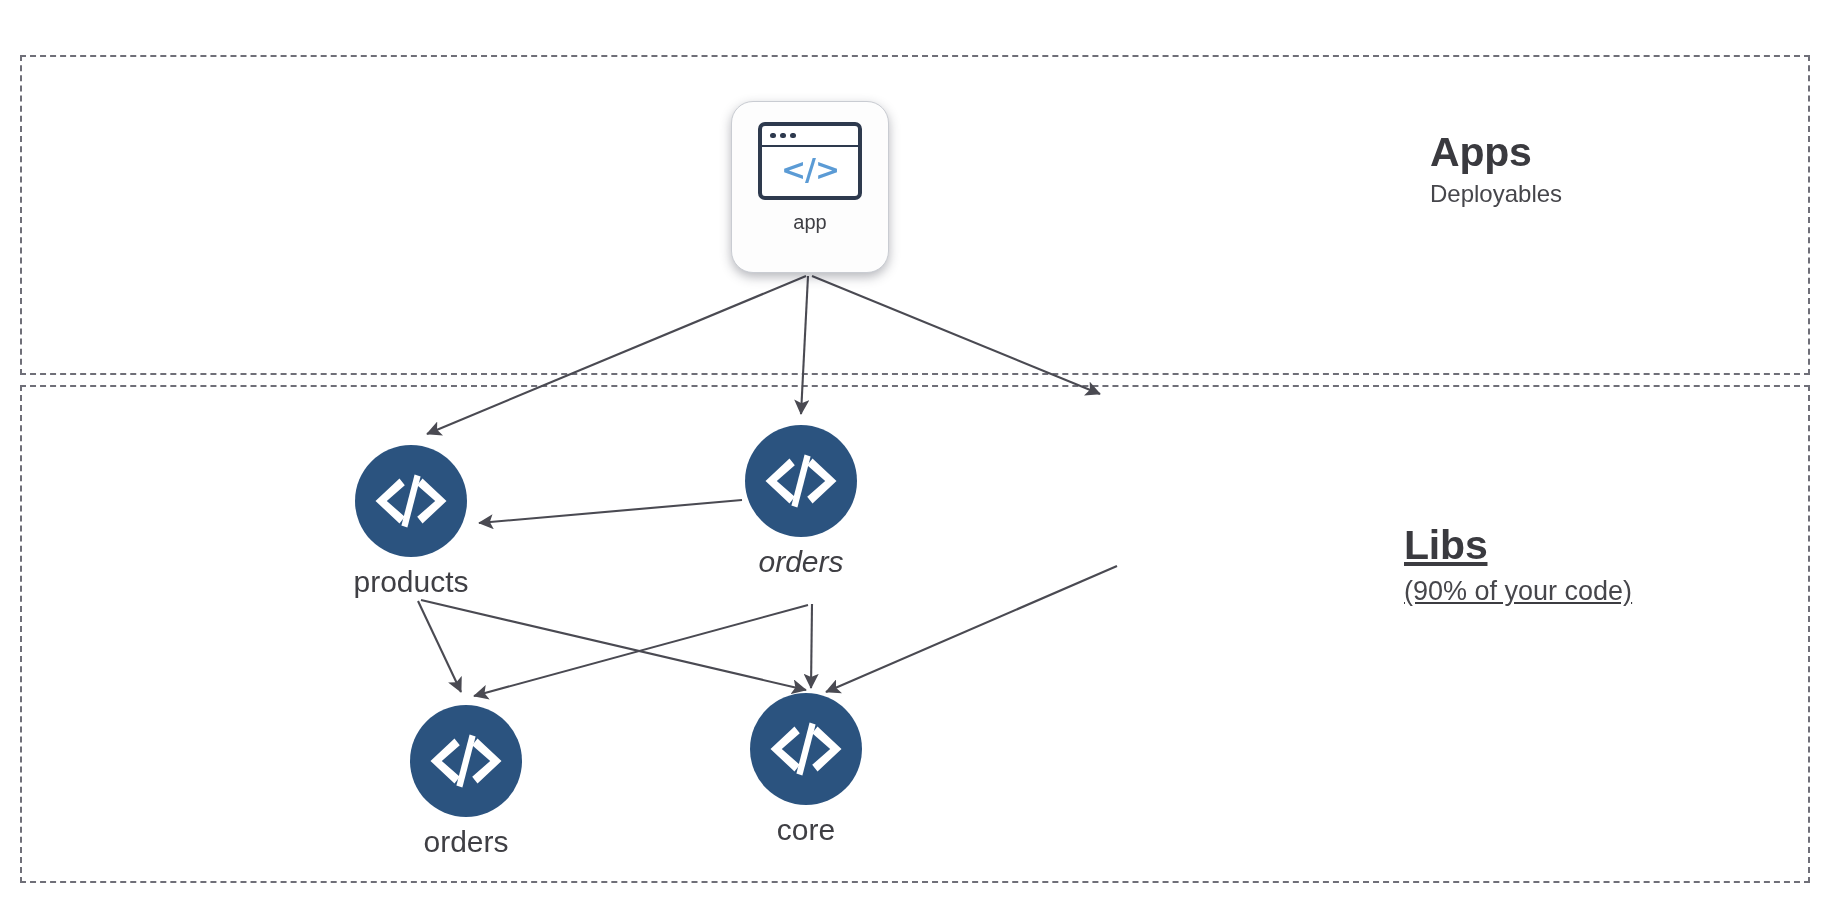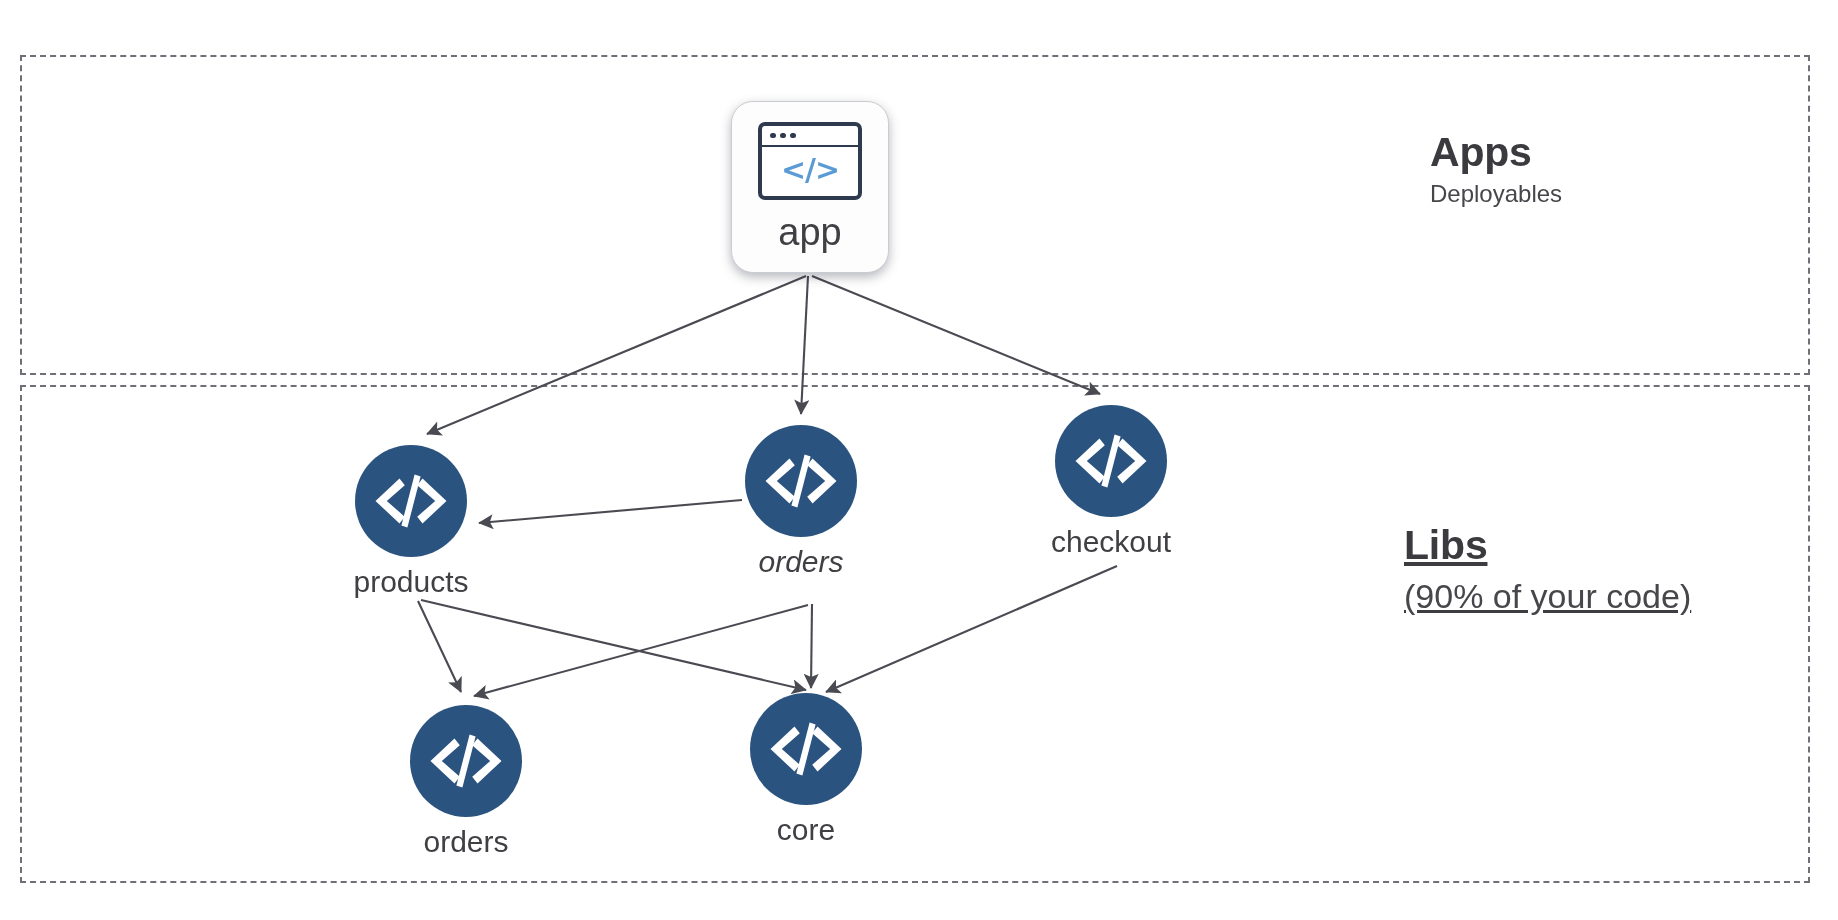--- a/index.html
+++ b/index.html
@@ -55,21 +55,21 @@
   }
   .zone-caption .zc-sub {
     display: block;
     font-size: 24px;
     font-weight: 400;
     color: #46464b;
     margin-top: 4px;
   }
   #caption-apps { left: 1404px; top: 128px; margin-left: 26px; }
   #caption-libs { left: 1404px; top: 521px; text-decoration: underline; }
-  #caption-libs .zc-sub { font-size: 34px; margin-top: 7px; }
+  #caption-libs .zc-sub { font-size: 27px; margin-top: 7px; }
 
   
   #edges {
     position: absolute;
     left: 0; top: 0;
     width: 1838px;
     height: 920px;
     pointer-events: none;
   }
 
@@ -122,21 +122,21 @@
     color: #5b9bd5;
     font-size: 30px;
     font-weight: 700;
     font-family: "DejaVu Sans", "Liberation Sans", sans-serif;
     letter-spacing: -1px;
     line-height: 1;
     padding-bottom: 3px;
   }
   #node-app .app-label {
     margin-top: 11px;
-    font-size: 38px;
+    font-size: 20px;
     color: #3f3f44;
     font-weight: 400;
   }
 
   
   .lib-node {
     position: absolute;
     width: 112px;
     display: flex;
     flex-direction: column;
@@ -241,30 +241,20 @@
     <div class="lib-circle">
       <svg width="74" height="58" viewBox="0 0 74 58" aria-hidden="true">
         <path d="M25.5 6.5 L30.8 13.2 L12.8 29 L30.8 44.8 L25.5 51.5 L1.5 29 Z" fill="#ffffff"></path>
         <path d="M48.5 6.5 L43.2 13.2 L61.2 29 L43.2 44.8 L48.5 51.5 L72.5 29 Z" fill="#ffffff"></path>
         <path d="M40.6 2.5 L46.6 4.4 L33.4 55.5 L27.4 53.6 Z" fill="#ffffff"></path>
       </svg>
     </div>
     <div class="lib-label">orders</div>
   </div>
 
-  <div class="lib-node" id="node-checkout">
-    <div class="lib-circle">
-      <svg width="74" height="58" viewBox="0 0 74 58" aria-hidden="true">
-        <path d="M25.5 6.5 L30.8 13.2 L12.8 29 L30.8 44.8 L25.5 51.5 L1.5 29 Z" fill="#ffffff"></path>
-        <path d="M48.5 6.5 L43.2 13.2 L61.2 29 L43.2 44.8 L48.5 51.5 L72.5 29 Z" fill="#ffffff"></path>
-        <path d="M40.6 2.5 L46.6 4.4 L33.4 55.5 L27.4 53.6 Z" fill="#ffffff"></path>
-      </svg>
-    </div>
-    <div class="lib-label">checkout</div>
-  </div>
 
   <div class="lib-node" id="node-shared">
     <div class="lib-circle">
       <svg width="74" height="58" viewBox="0 0 74 58" aria-hidden="true">
         <path d="M25.5 6.5 L30.8 13.2 L12.8 29 L30.8 44.8 L25.5 51.5 L1.5 29 Z" fill="#ffffff"></path>
         <path d="M48.5 6.5 L43.2 13.2 L61.2 29 L43.2 44.8 L48.5 51.5 L72.5 29 Z" fill="#ffffff"></path>
         <path d="M40.6 2.5 L46.6 4.4 L33.4 55.5 L27.4 53.6 Z" fill="#ffffff"></path>
       </svg>
     </div>
     <div class="lib-label">orders</div>

